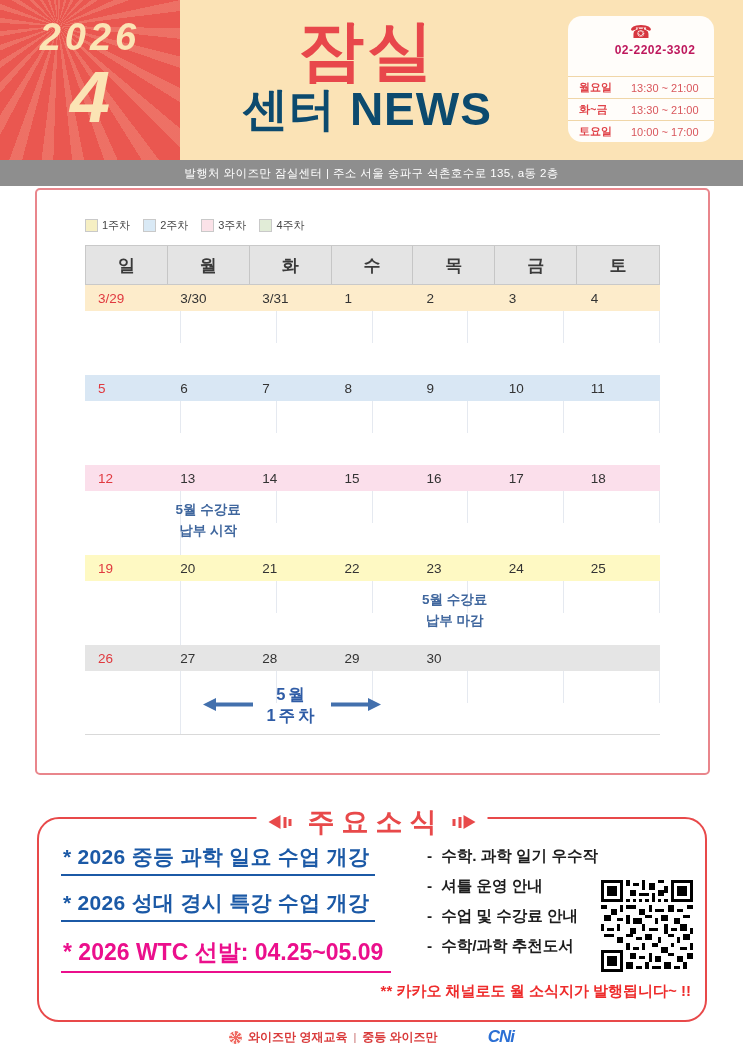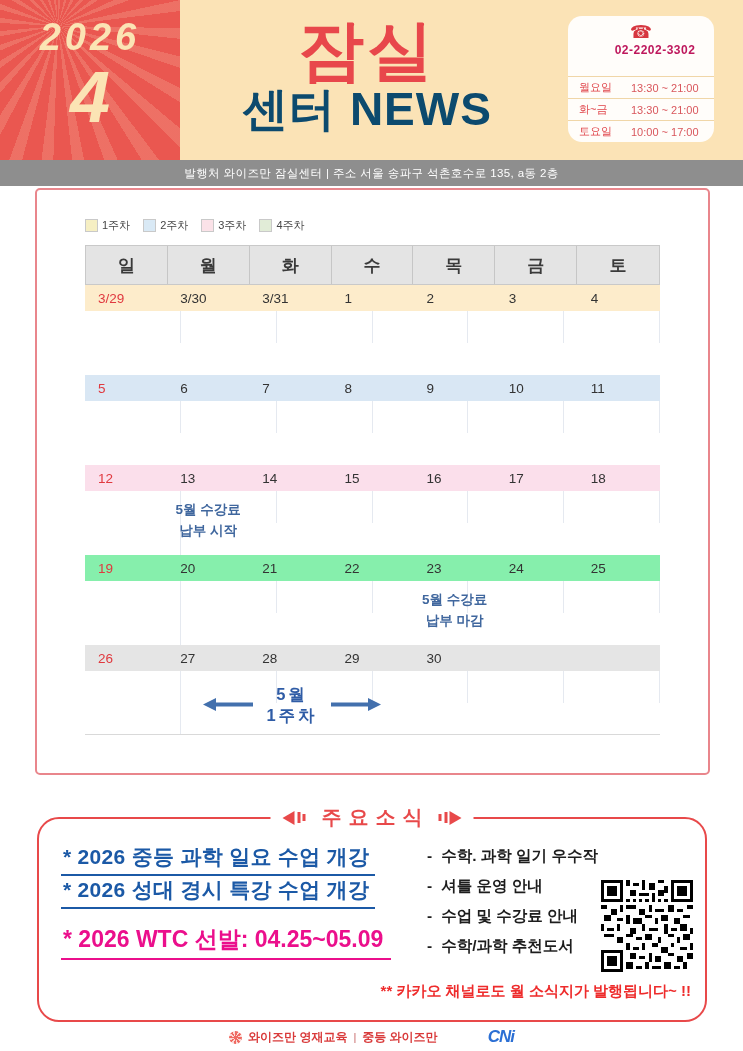--- a/index.html
+++ b/index.html
@@ -15,21 +15,21 @@
   .month { position:absolute; left:0; right:0; top:56px; text-align:center; font-size:72px; font-weight:bold; font-style:italic; color:#fbe4b4; }
   .center-title { position:absolute; left:178px; top:16px; width:378px; text-align:center; }
   .title-top { font-size:66px; font-weight:bold; color:#e8474b; line-height:1.05; letter-spacing:3px; }
   .title-bottom { font-size:46px; font-weight:bold; color:#0c4a6e; line-height:1; margin-top:1px; letter-spacing:1px; }
 
   .phone-box { position:absolute; left:568px; top:16px; width:146px; height:126px; background:rgba(255,255,255,0.93); border-radius:14px; overflow:hidden; }
   .pb-top { height:60px; text-align:center; padding-top:5px; }
   .phone-icon { font-size:18px; color:#d6363f; line-height:22px; }
   .phone-number { font-weight:bold; font-size:12px; color:#be185d; letter-spacing:0.5px;padding-left:28px; }
   .pb-row { height:22px; border-top:1px solid #f0d6a8; display:flex; align-items:center; padding:0 11px; gap:8px; }
-  .pb-label { font-weight:normal; font-size:11px; color:#e0444a; width:44px; }
+  .pb-label { font-weight:bold; font-size:11px; color:#e0444a; width:44px; }
   .pb-time { font-size:11px; color:#d9565c; }
 
   .pub-bar { position:absolute; left:0; top:160px; width:743px; height:26px; background:#8e8e8e; color:#ffffff; font-size:11.5px; display:flex; align-items:center; justify-content:center; letter-spacing:0.4px; }
 
   
   .cal-card { position:absolute; left:35px; top:188px; width:675px; height:587px; background:#fff; border:2px solid #e9868c; border-radius:5px; }
   .legend { position:absolute; left:48px; top:28px; display:flex; gap:13px; align-items:center; }
   .legend-item { display:flex; align-items:center; gap:4px; }
   .swatch { width:13px; height:13px; border:1px solid #c9c9c9; }
   .sw1 { background:#f6efc3; } .sw2 { background:#d9e9f5; } .sw3 { background:#fbe2e8; } .sw4 { background:#e1ecd7; }
@@ -37,45 +37,45 @@
 
   .cal-table { position:absolute; left:48px; top:55px; width:575px; }
   .day-row { display:grid; grid-template-columns:repeat(7,1fr); height:40px; background:#e4e4e4; border-top:1px solid #c9c9c9; border-bottom:1px solid #c9c9c9; border-left:1px solid #c9c9c9; border-right:1px solid #c9c9c9; }
   .day-cell { display:flex; align-items:center; justify-content:center; font-weight:bold; font-size:17px; color:#3a3a3a; border-right:1px solid #c6c6c6; }
   .day-cell:last-child { border-right:none; }
 
   .strip { display:grid; grid-template-columns:repeat(7,1fr); height:26px; }
   .strip .cell { font-size:13.5px; color:#333; padding-left:13px; display:flex; align-items:center; }
   .strip .cell.sun { color:#e0393f; }
   .w1 .strip { background:#fdeccb; } .w2 .strip { background:#d9e7f4; }
-  .w3 .strip { background:#fbdfeb; } .w4 .strip { background:#86efac;text-align:right; } .w5 .strip { background:#e5e5e5; }
+  .w3 .strip { background:#fbdfeb; } .w4 .strip { background:#fef9c3;text-align:right; } .w5 .strip { background:#e5e5e5; }
 
   .notes { display:grid; grid-template-columns:repeat(6,1fr); height:64px; position:relative; }
   .ncell { border-right:1px solid #e5e9f0; }
   .ncell:last-child { border-right:none; }
   .w5 .notes { border-bottom:1px solid #d9d9d9; }
   .note { position:absolute; top:9px; width:14.2857%; text-align:center; color:#40679e; font-weight:bold; font-size:13.5px; line-height:1.55; }
   .note-col1 { left:14.2857%; }
   .note-col4 { left:57.1428%; }
   .may-note { position:absolute; left:13%; width:46%; top:13px; display:flex; align-items:center; justify-content:center; gap:13px; }
   .may-text { color:#2f5ca6; font-weight:bold; text-align:center; font-size:16.5px; line-height:1.25; letter-spacing:3px; }
   .arrow svg { display:block; }
 
   
   .news-card { position:absolute; left:37px; top:817px; width:670px; height:205px; background:#fff; border:2px solid #e8494a; border-radius:22px; }
   .news-title { position:absolute; top:-15px; left:50%; transform:translateX(-50%); background:#ffffff; padding:0 12px; display:flex; align-items:center; gap:9px; }
-  .news-title-text { color:#e8494a; font-weight:bold; font-size:20px; letter-spacing:7px; padding-left:7px; white-space:nowrap; }
+  .news-title-text { color:#e8494a; font-weight:bold; font-size:27px; letter-spacing:7px; padding-left:7px; white-space:nowrap; }
   .spk { display:flex; align-items:center; gap:2.5px; }
   .t-l { width:0; height:0; border-top:7px solid transparent; border-bottom:7px solid transparent; border-right:12px solid #e8494a; }
   .t-r { width:0; height:0; border-top:7px solid transparent; border-bottom:7px solid transparent; border-left:12px solid #e8494a; }
   .sb1 { width:3px; height:11px; background:#e8494a; }
   .sb2 { width:3px; height:7px; background:#e8494a; }
 
   .news-links { position:absolute; left:22px; top:24px; }
-  .news-link { display:table; font-size:21px; font-weight:bold; color:#1b59a6; border-bottom:2px solid #1b59a6; padding:0 6px 3px 2px; letter-spacing:0.3px; white-space:nowrap; cursor:pointer; }
+  .news-link { display:table; margin-bottom:13px; font-size:21px; font-weight:bold; color:#1b59a6; border-bottom:2px solid #1b59a6; padding:0 6px 3px 2px; letter-spacing:0.3px; white-space:nowrap; cursor:pointer; }
   .news-highlight { display:table; margin-top:15px; font-size:23px; font-weight:bold; color:#eb0f8c; border-bottom:2px solid #eb0f8c; padding:0 8px 3px 2px; white-space:nowrap; cursor:pointer; }
 
   .news-bullets { position:absolute; left:388px; top:22px; }
   .bullet { display:flex; gap:9px; height:30px; align-items:center; font-size:15.5px; font-weight:600; color:#1d1d1d; white-space:nowrap; }
   .bullet .dash { font-weight:bold; }
 
   .qr { position:absolute; left:560px; top:61px; }
   .kakao-note { position:absolute; right:14px; top:163px; font-size:15px; font-weight:bold; color:#ee2b2b; white-space:nowrap; }
 
   

